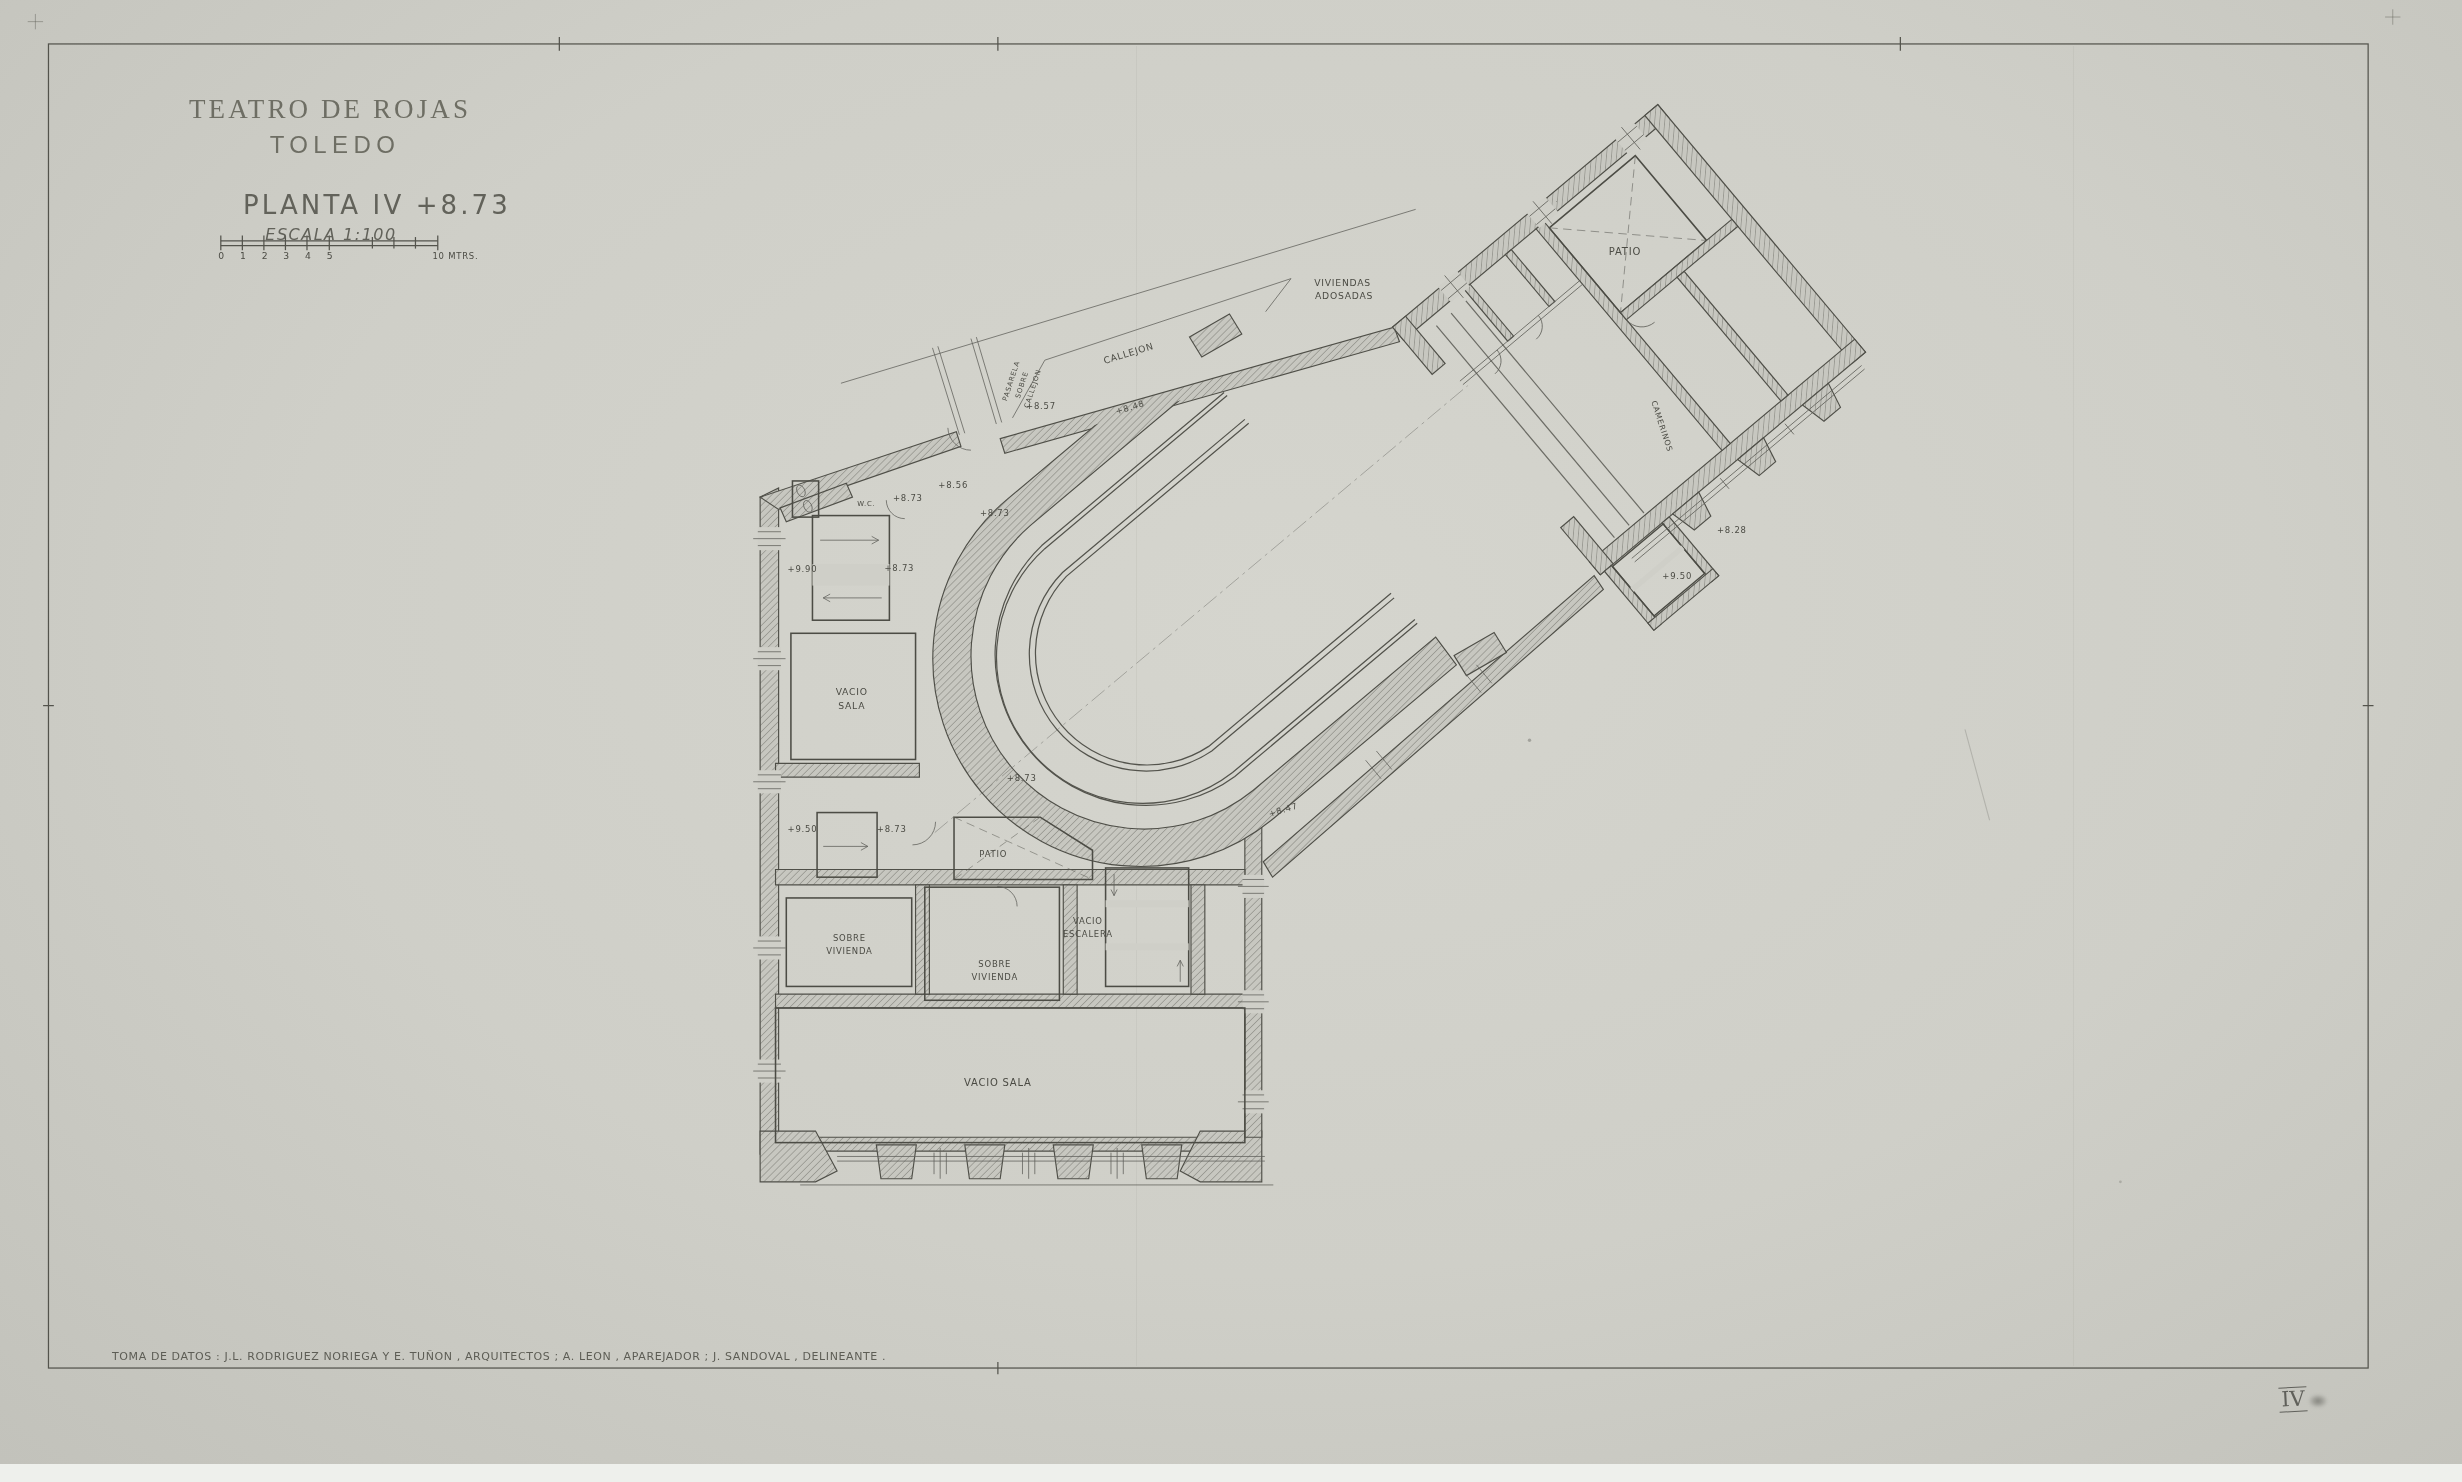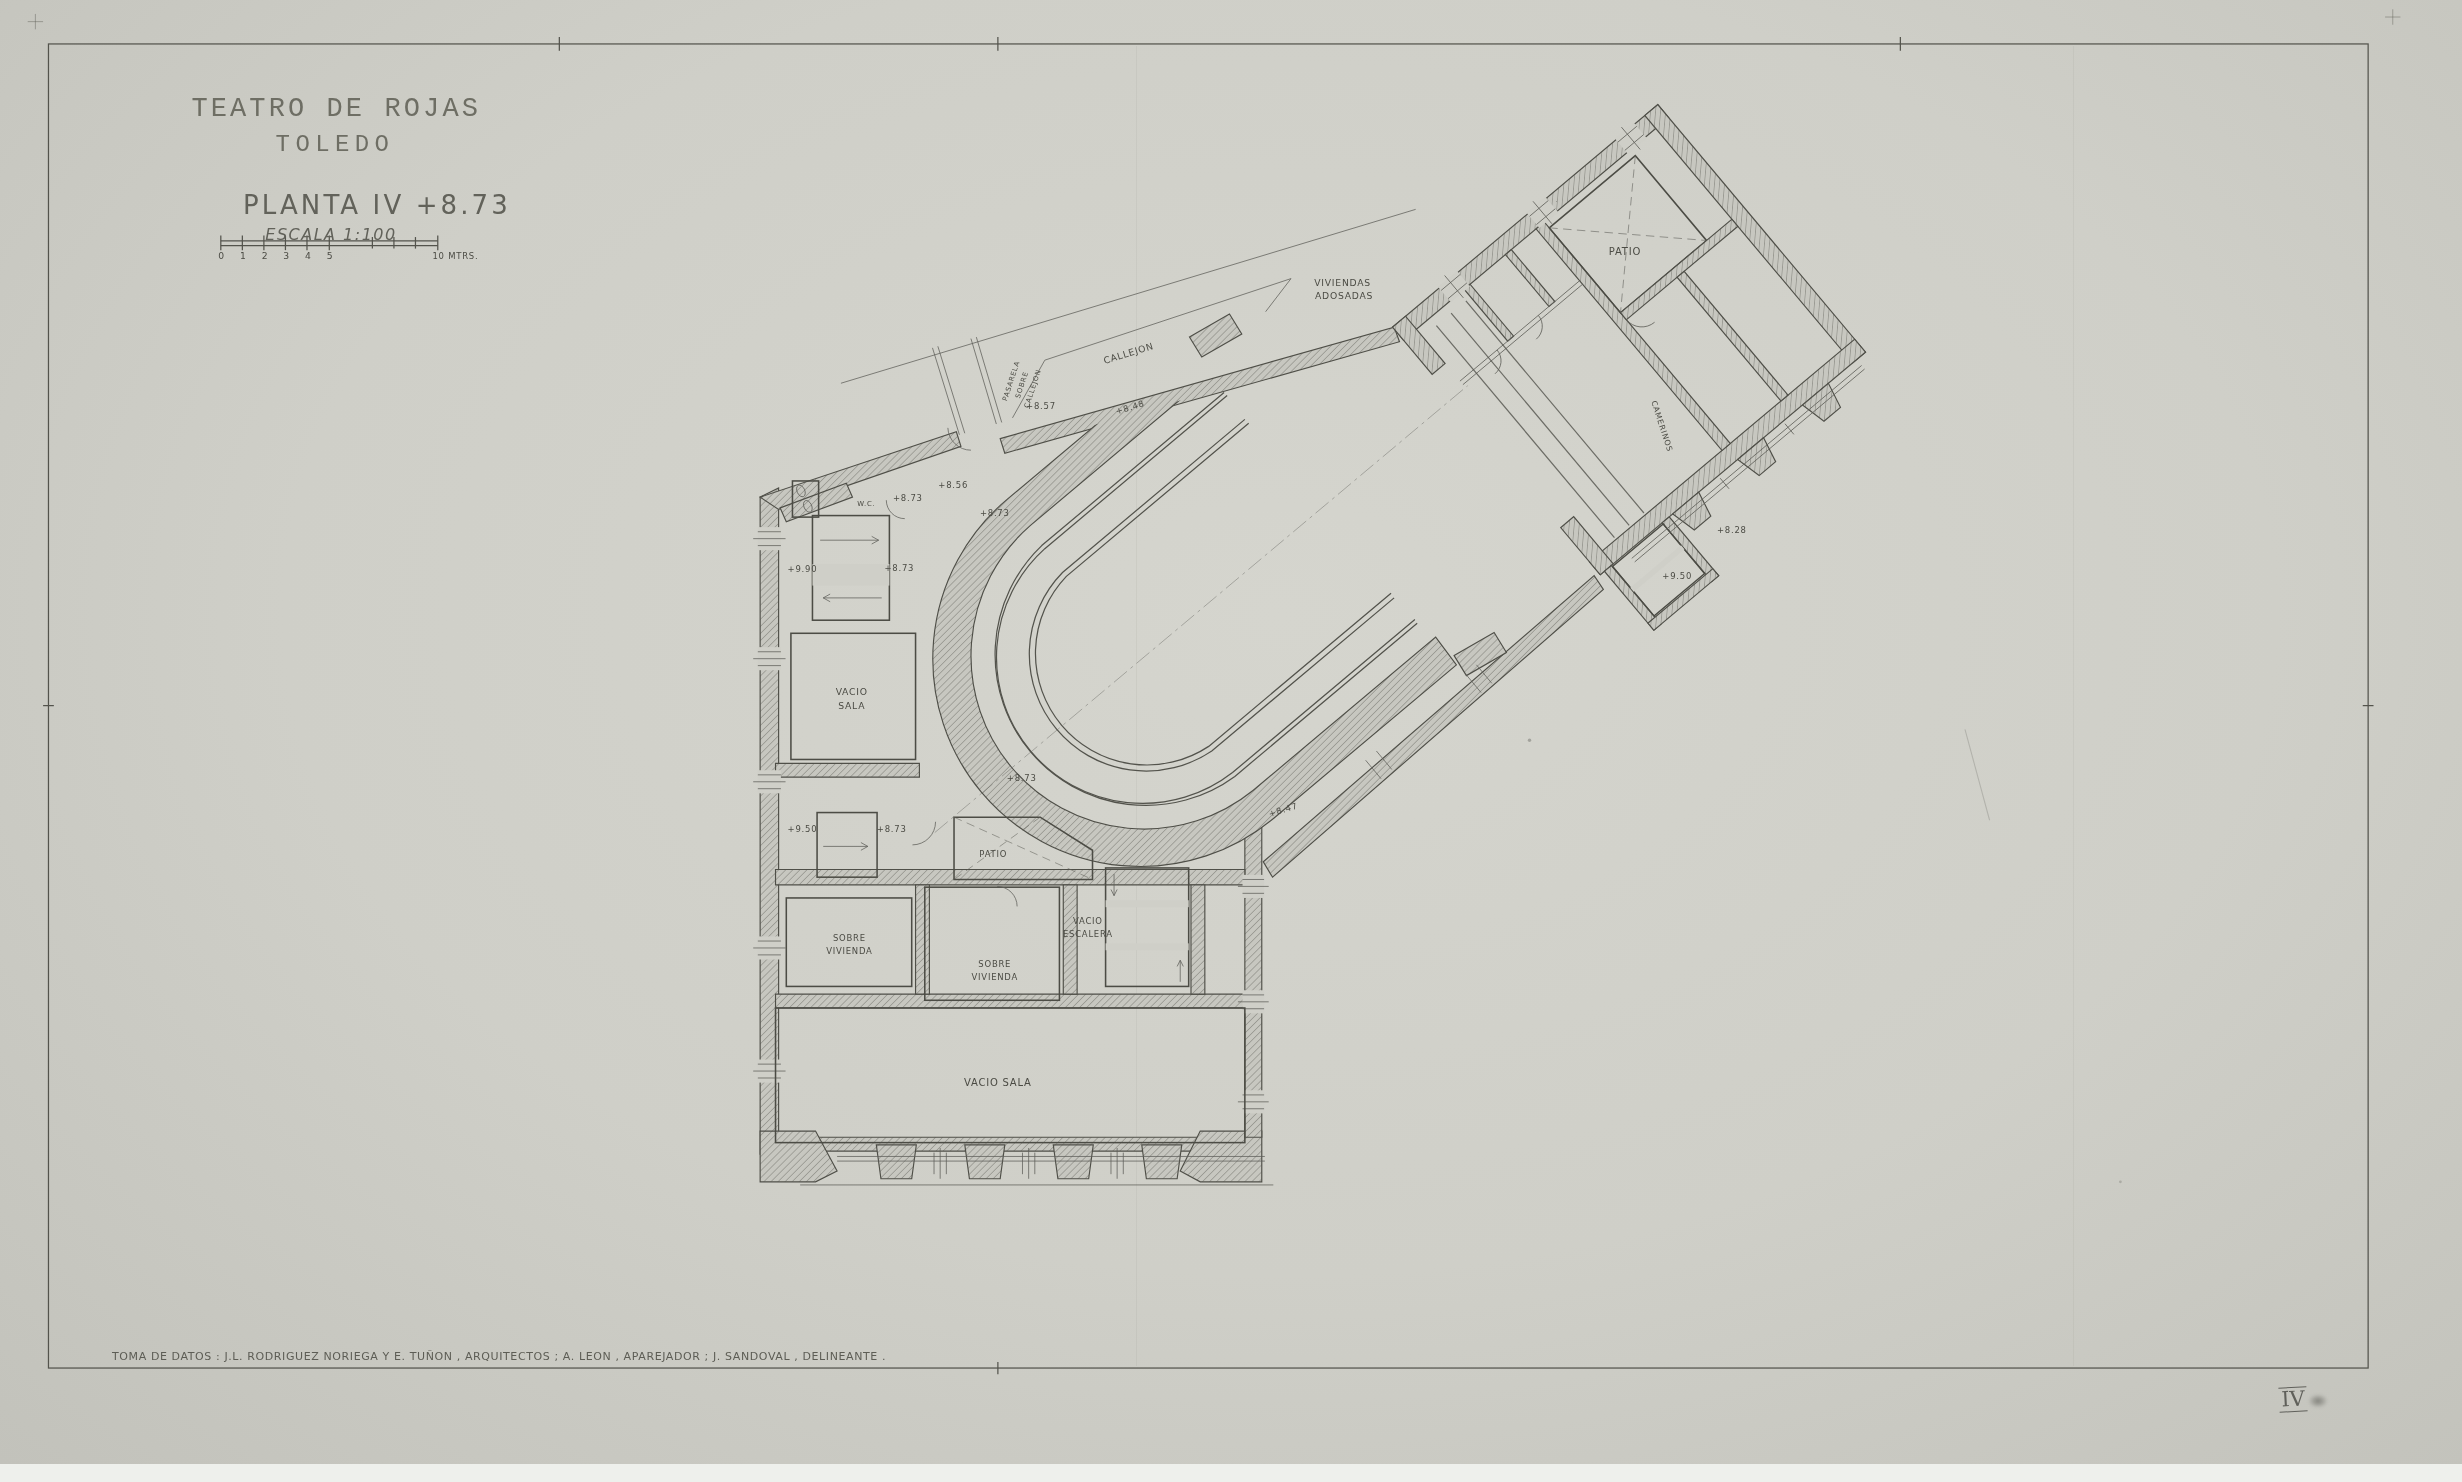--- a/index.html
+++ b/index.html
@@ -10,23 +10,23 @@
   .ink{stroke:#53534c;fill:none;stroke-width:1.6;}
   .thin{stroke:#60605a;fill:none;stroke-width:1;}
   .wall{fill:url(#hatch);stroke:#4f4f48;stroke-width:1.5;}
   .paper{fill:#cfcfc8;stroke:none;}
   .room{fill:none;stroke:#4c4c45;stroke-width:2;}
   .dash{stroke-dasharray:11 7;}
   .dashdot{stroke-dasharray:22 6 4 6;}
   #labels-layer text, #scale-num-layer text{fill:#4b4b44;font-family:"DejaVu Sans",sans-serif;
      letter-spacing:1px;text-anchor:middle;}
   .htext{position:absolute;color:#6b6b61;white-space:nowrap;}
-  #title1{left:189px;top:94px;width:292px;text-align:right;font-family:Liberation Mono, monospace;
+  #title1{left:189px;top:94px;width:292px;text-align:left;font-family:Liberation Serif, serif;
      font-size:27px;letter-spacing:3.1px;color:#6e6e64;}
-  #title2{left:189px;top:131px;width:292px;text-align:center;font-family:Liberation Mono, monospace;
+  #title2{left:189px;top:131px;width:292px;text-align:center;font-family:Liberation Sans, sans-serif;
      font-size:24px;letter-spacing:5.4px;color:#6e6e64;}
   #subtitle{left:243px;top:190px;font-size:26px;letter-spacing:3.1px;color:#62625a;}
   #scalelbl{left:254px;top:225px;width:154px;text-align:center;font-size:16px;letter-spacing:1.5px;color:#62625a;font-style:italic;}
   #credits{left:112px;top:1350px;font-size:11px;letter-spacing:0.6px;color:#5d5d55;}
   #sheetno{left:2279px;top:1387px;font-size:21px;font-family:"DejaVu Serif",serif;color:#474742;
      transform:rotate(-3deg);border-top:1.2px solid #474742;border-bottom:1.2px solid #474742;
      padding:0 2.3px;line-height:23px;opacity:.8;}
   #smudge{position:absolute;left:2308px;top:1394px;width:20px;height:14px;border-radius:50%;
      background:radial-gradient(ellipse, rgba(70,70,64,.55), rgba(70,70,64,0) 70%);filter:blur(1.5px);}
   .foldline{position:absolute;background:rgba(80,80,70,.06);}

